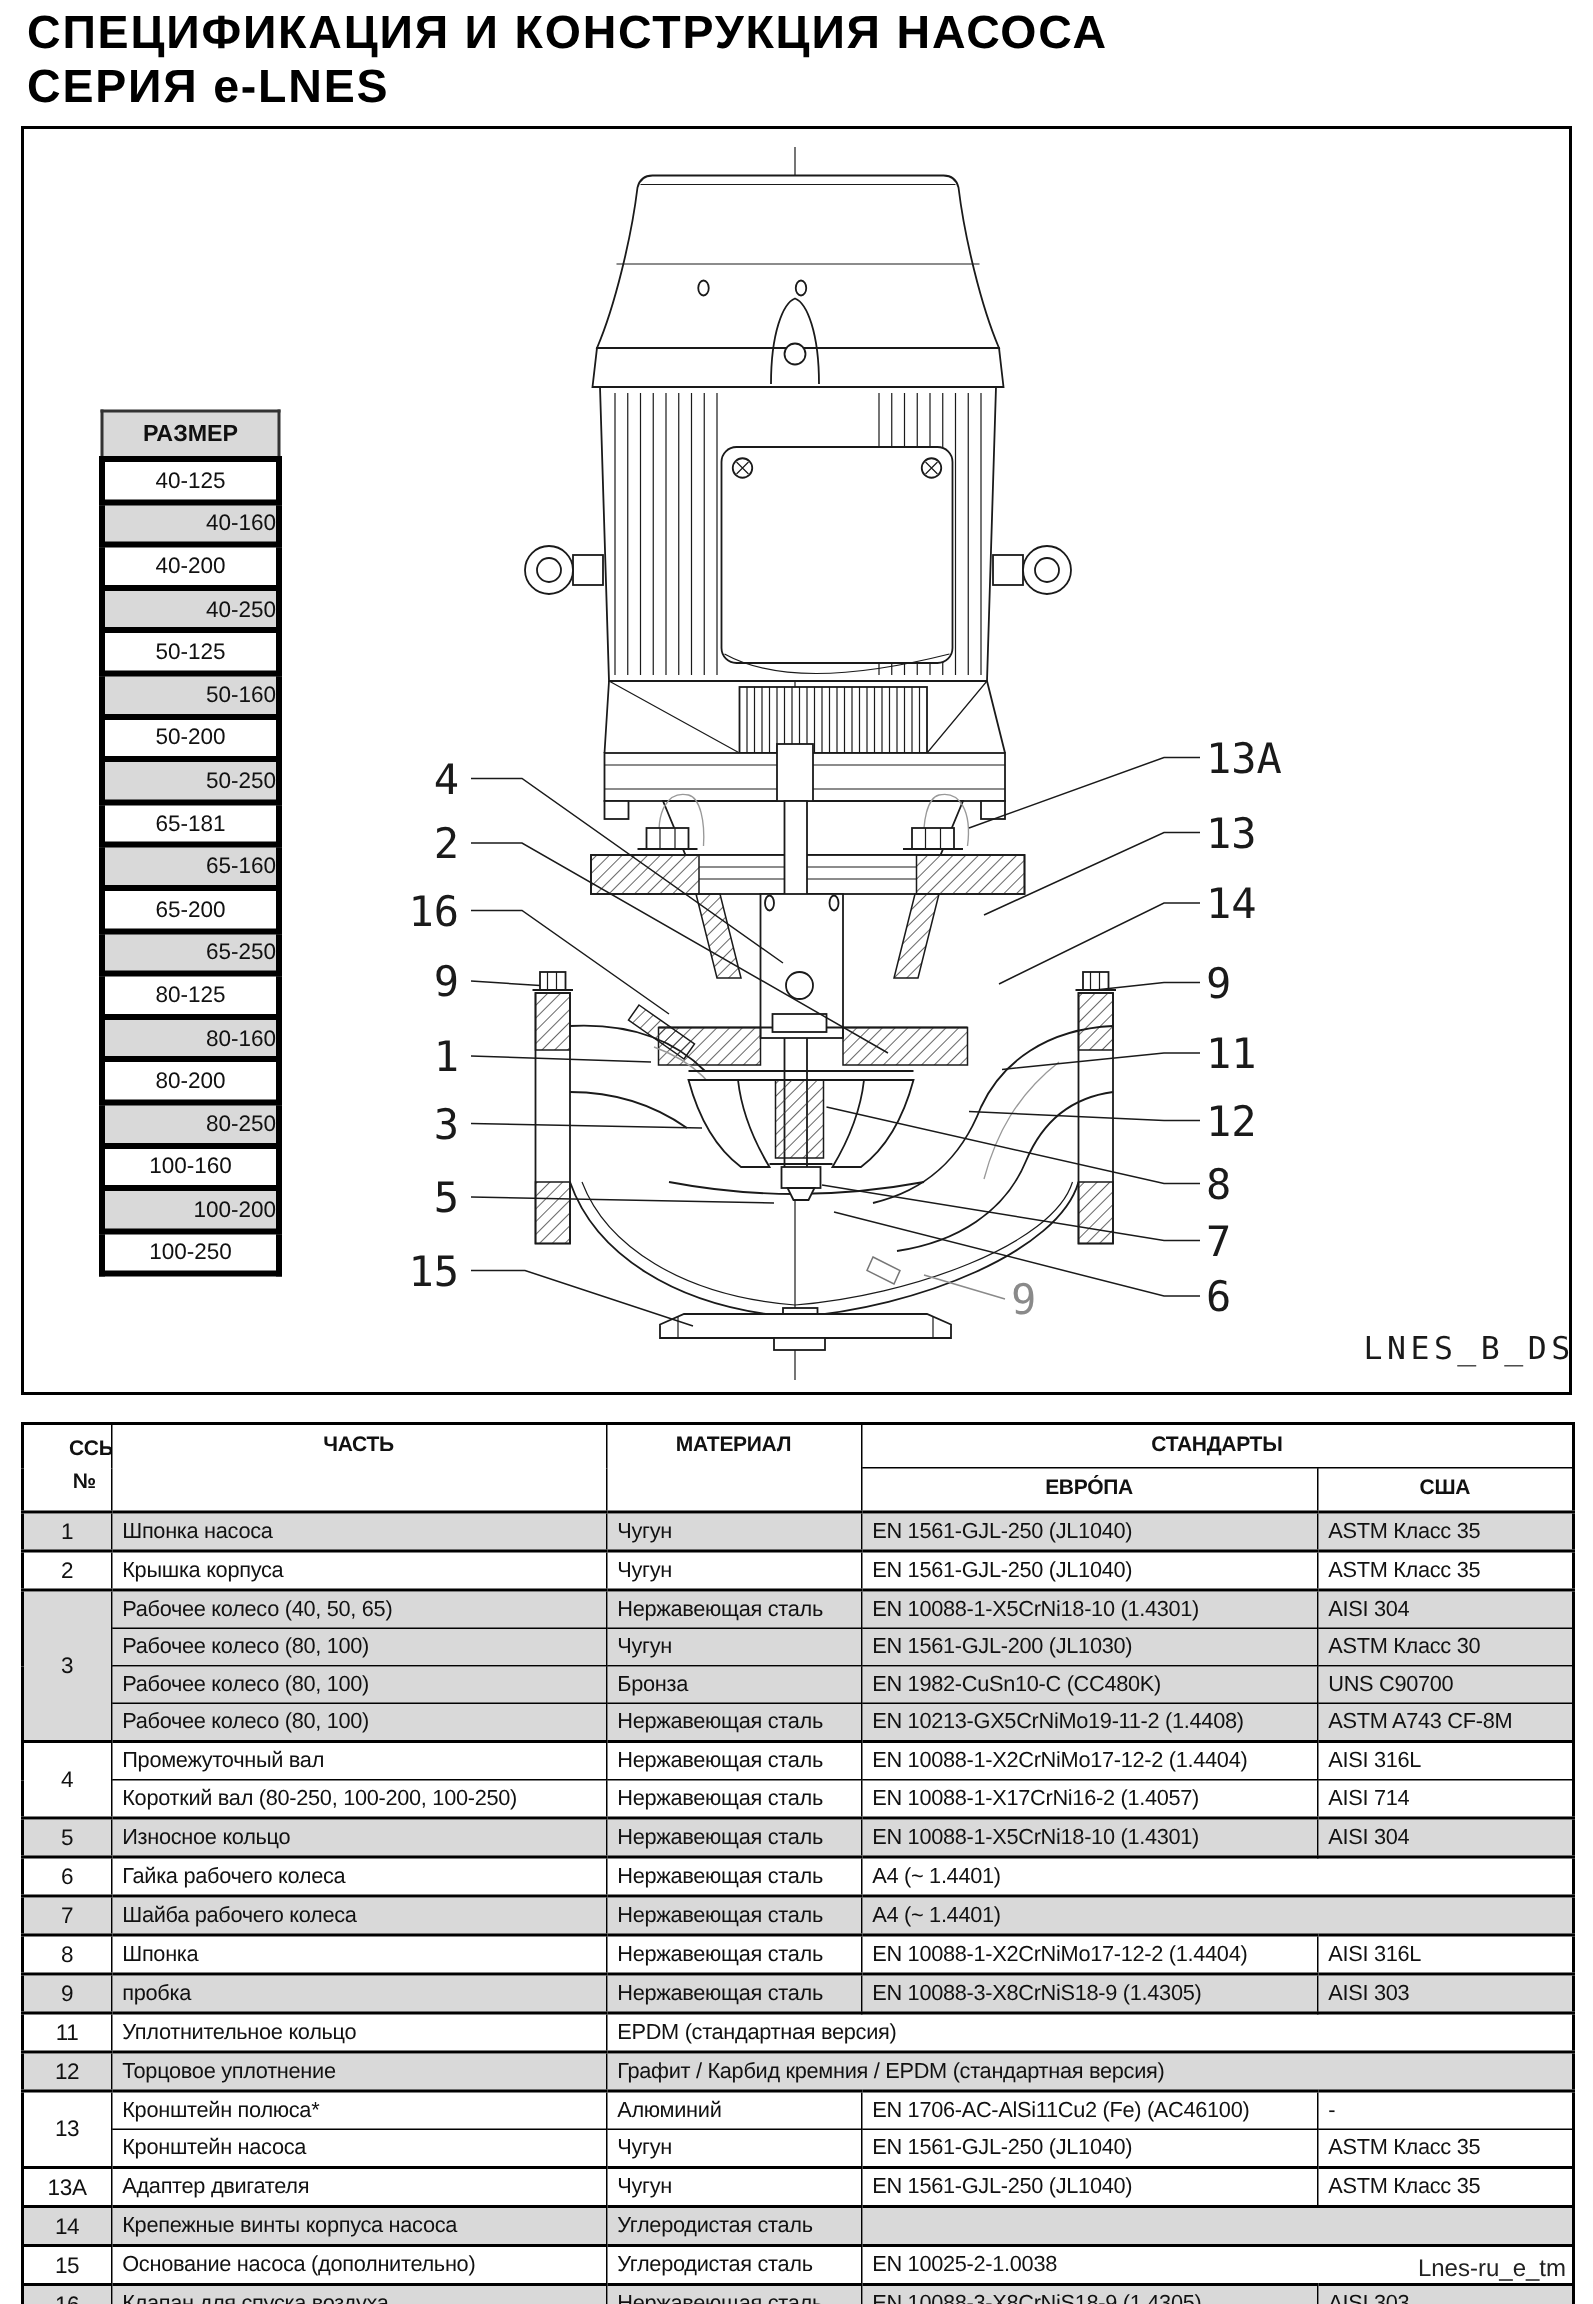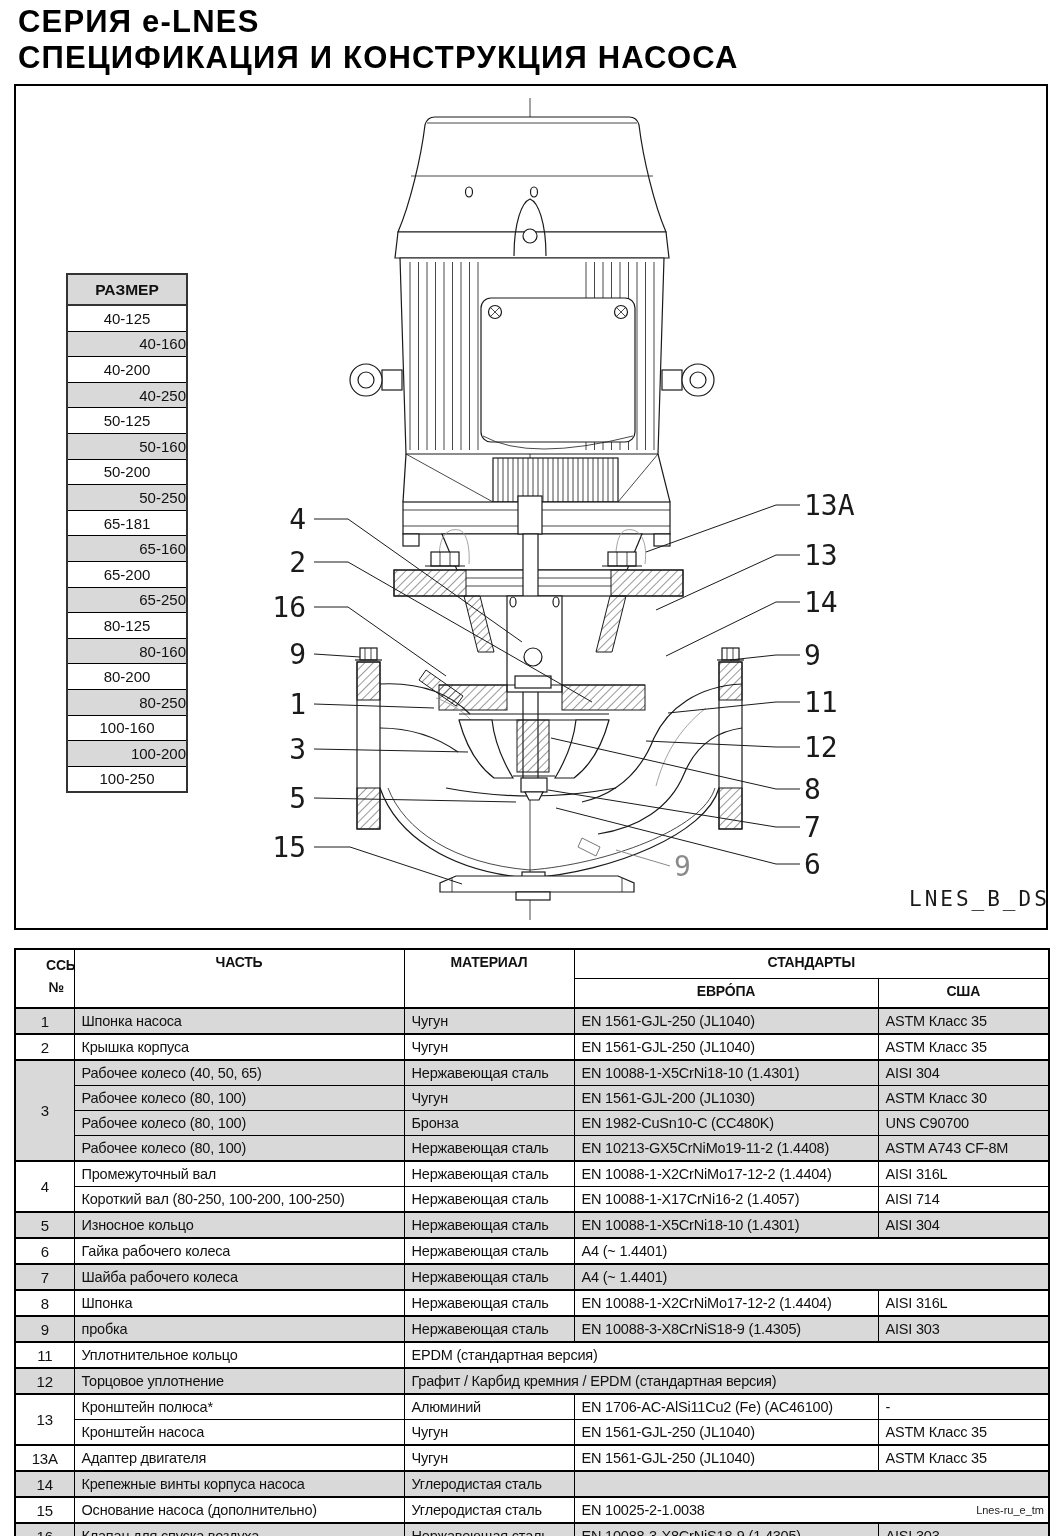--- a/index.html
+++ b/index.html
@@ -10,55 +10,55 @@
   
   .title{position:absolute;left:18px;top:4px;font-weight:bold;letter-spacing:1.2px;
          font-size:31px;line-height:36px;color:#000;}
   
   .dbox{position:absolute;left:14px;top:84px;width:1030px;height:842px;border:2px solid #000;background:#fff;}
   .dbox svg{position:absolute;left:0;top:0;}
   
   .sizes{position:absolute;left:50px;top:167px;width:122px;border-collapse:collapse;
          table-layout:fixed;font-size:15px;background:#fff;z-index:3;margin-top:20px;}
   .sizes th{border:2px solid #333;background:#d9d9d9;height:27px;font-size:15.5px;font-weight:bold;text-align:center;}
-  .sizes td{border:1px solid #000000;height:24.6px;text-align:center;padding:0;}
+  .sizes td{border:4px solid #000000;height:24.6px;text-align:center;padding:0;}
   .sizes tr.g td{background:#d9d9d9;text-align:right;}
   .sizes{border:2px solid #333;}
   
   .parts{position:absolute;left:14px;top:948px;width:1034px;border-collapse:collapse;
          table-layout:fixed;font-size:14.5px;letter-spacing:-0.2px;border:2px solid #000;}
   .parts th,.parts td{border:1px solid #000;height:24px;padding:0 7px;white-space:nowrap;overflow:hidden;}
   .parts thead th{font-size:14px;font-weight:bold;text-align:center;vertical-align:top;padding-top:4px;}
   .parts thead th.hdr-ref{vertical-align:top;padding-left:30px;}
   .hdr-ref div{line-height:22px;text-align:center;}
   .parts tbody td{background:#fff;}
   .parts tbody tr.g td{background:#d9d9d9;}
   .parts tbody tr.gs td{border-top:2px solid #000;}
   .parts tbody tr:first-child td{border-top:2px solid #000;}
   .c-ref{text-align:center;font-size:15px;}
   
   .footnote{position:absolute;left:18px;top:1572px;font-size:11.5px;color:#222;}
-  .doccode{position:absolute;right:18px;top:1504px;font-size:11px;color:#222;margin-left:14px;}
+  .doccode{position:absolute;right:18px;top:1504px;font-size:16px;color:#222;margin-left:14px;}
   
   .ln{stroke:#1a1a1a;stroke-width:1.2;fill:none;}
   .lnw{stroke:#1a1a1a;stroke-width:1.2;fill:#fff;}
   .lnh{stroke:#1a1a1a;stroke-width:1;fill:url(#h1);}
   .thin{stroke:#1a1a1a;stroke-width:0.8;fill:none;}
   .lt{stroke:#999;stroke-width:0.9;fill:none;}
   .lead{stroke:#1a1a1a;stroke-width:1;fill:none;}
   .co{font-family:"DejaVu Sans Mono",monospace;font-size:28px;fill:#1a1a1a;}
   .cog{font-family:"DejaVu Sans Mono",monospace;font-size:28px;fill:#8a8a8a;}
   .dcode{font-family:"DejaVu Sans Mono",monospace;font-size:21px;letter-spacing:3px;fill:#1a1a1a;}
 </style>
 </head>
 <body>
 
 <div class="title">
+  <div>СПЕЦИФИКАЦИЯ И КОНСТРУКЦИЯ НАСОСА</div>
   <div>СЕРИЯ e-LNES</div>
-  <div>СПЕЦИФИКАЦИЯ И КОНСТРУКЦИЯ НАСОСА</div>
 </div>
 
 <div class="dbox">
   <svg width="1030" height="842" viewBox="0 0 1030 842">
     <defs>
       <pattern id="h1" width="6" height="6" patternUnits="userSpaceOnUse" patternTransform="rotate(45)">
         <line x1="0" y1="0" x2="0" y2="6" stroke="#333" stroke-width="1"></line>
       </pattern>
     </defs>
 

